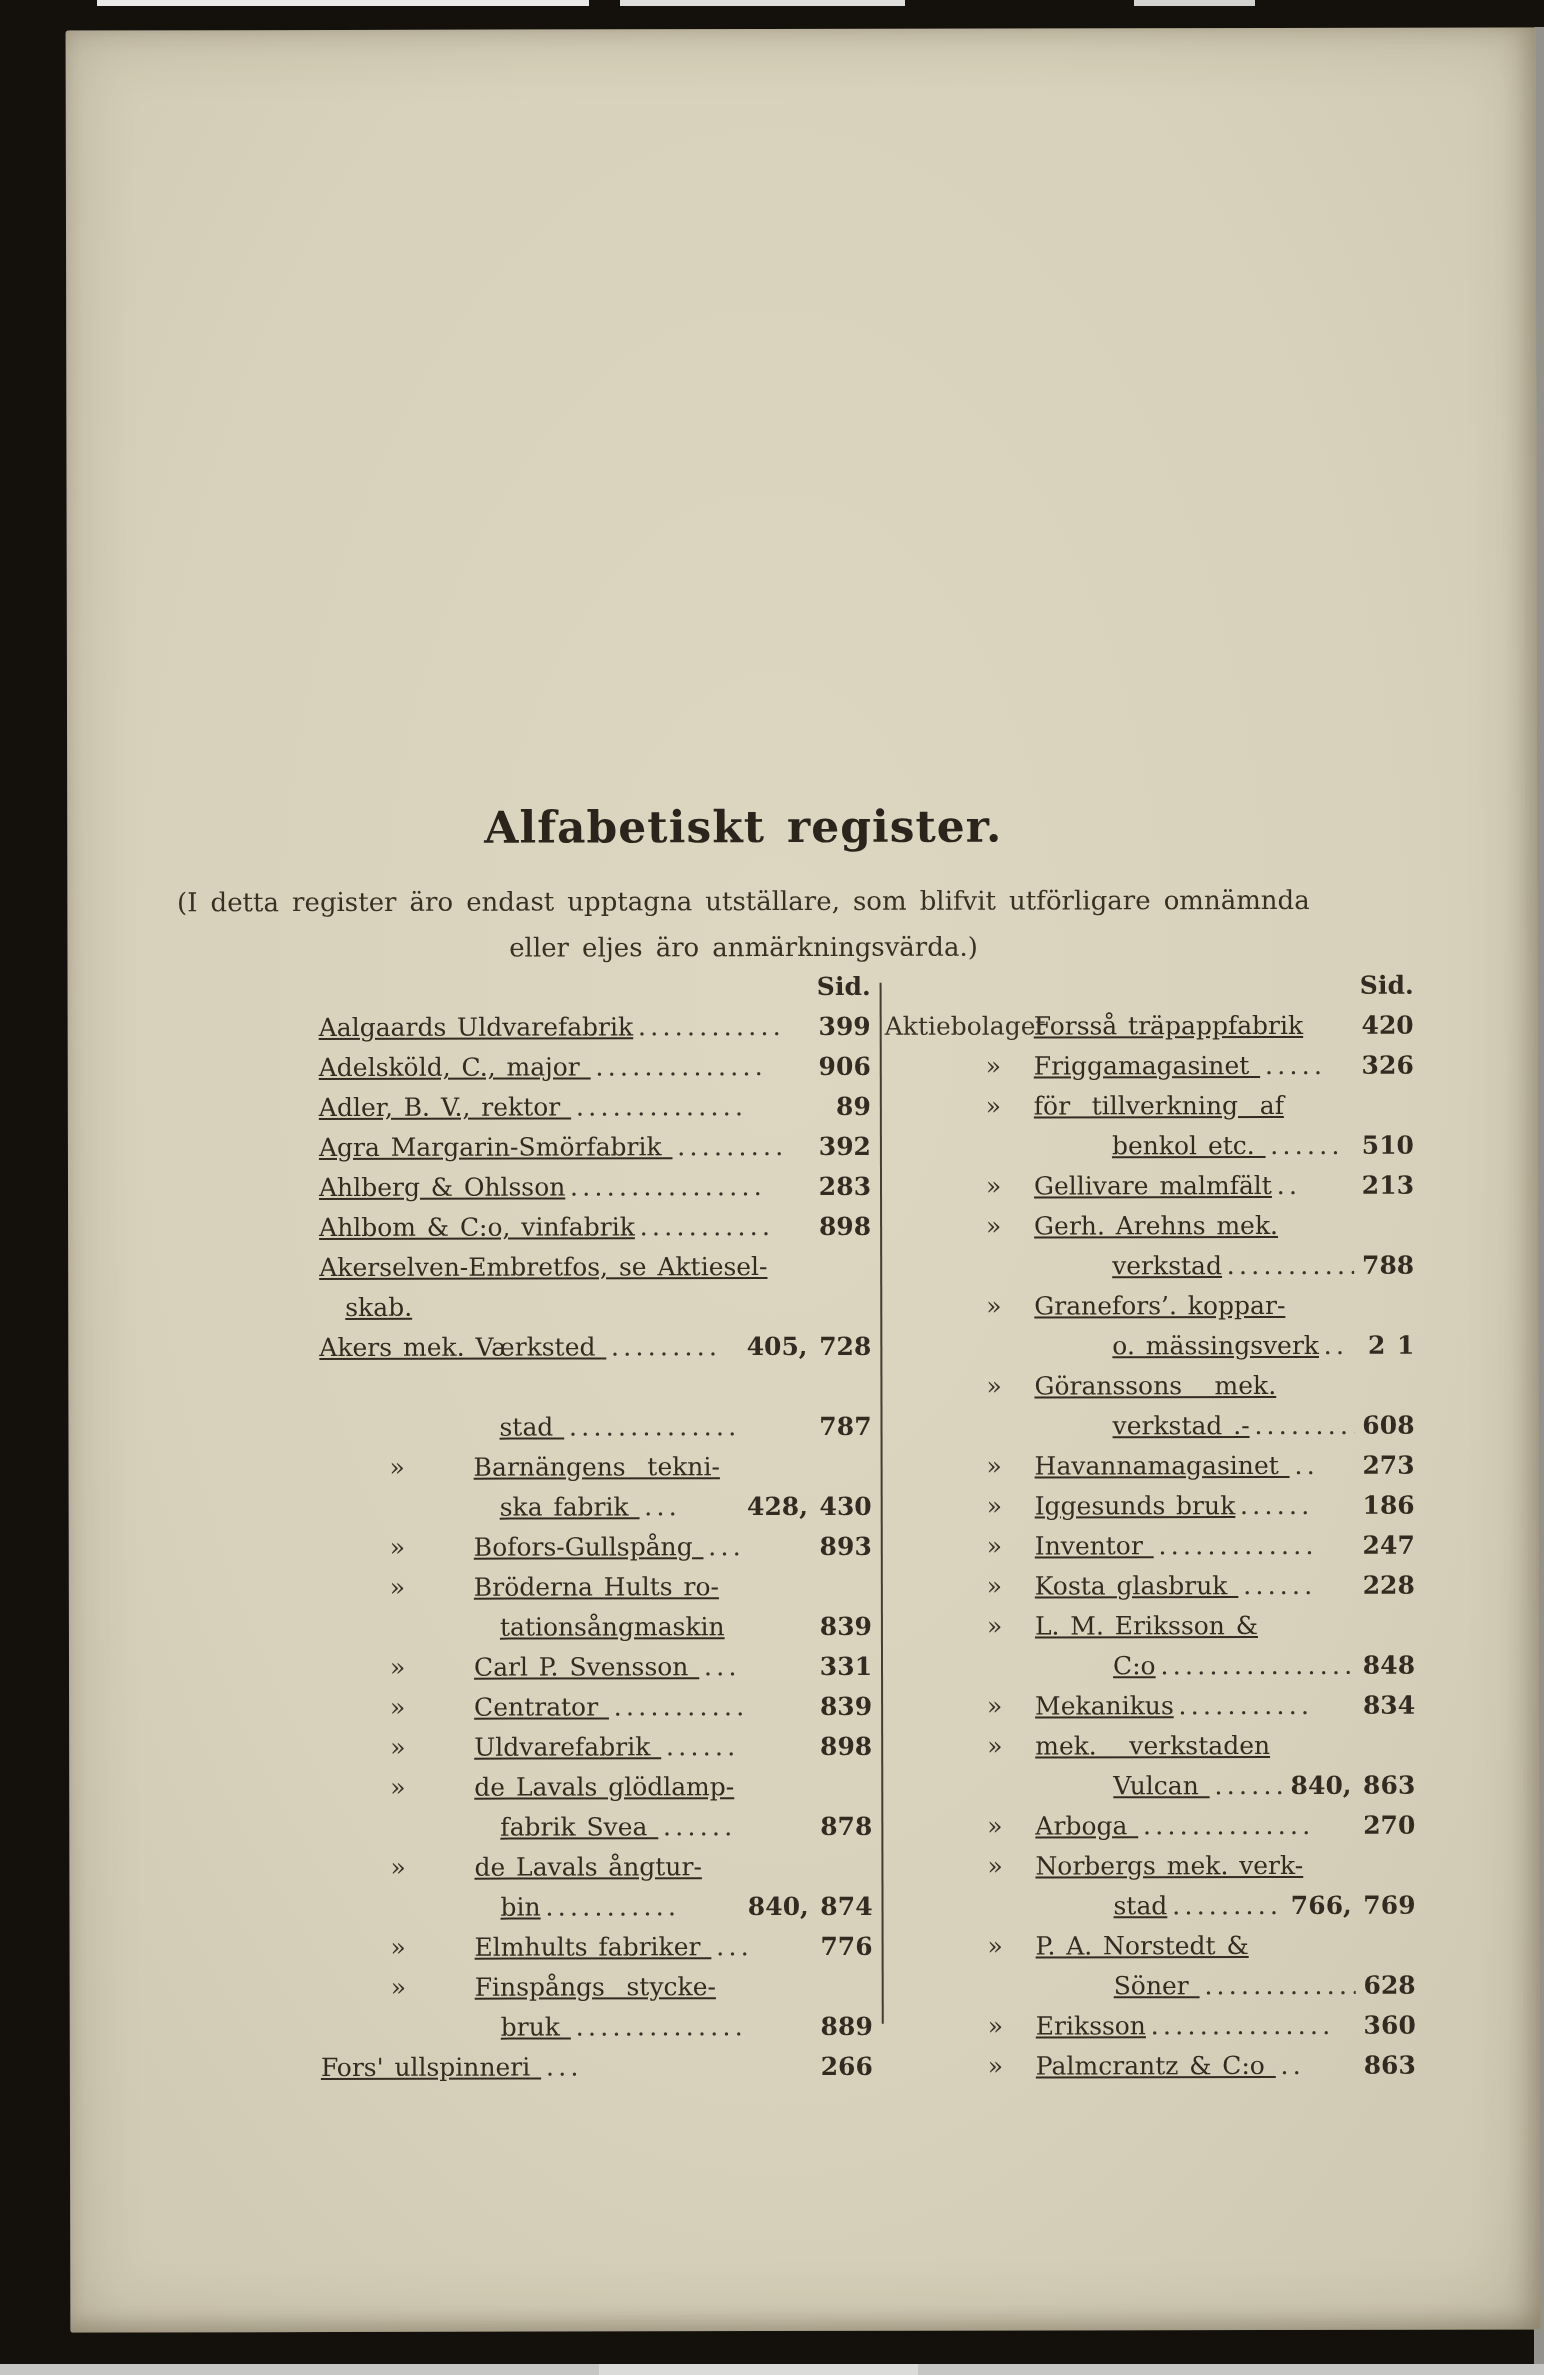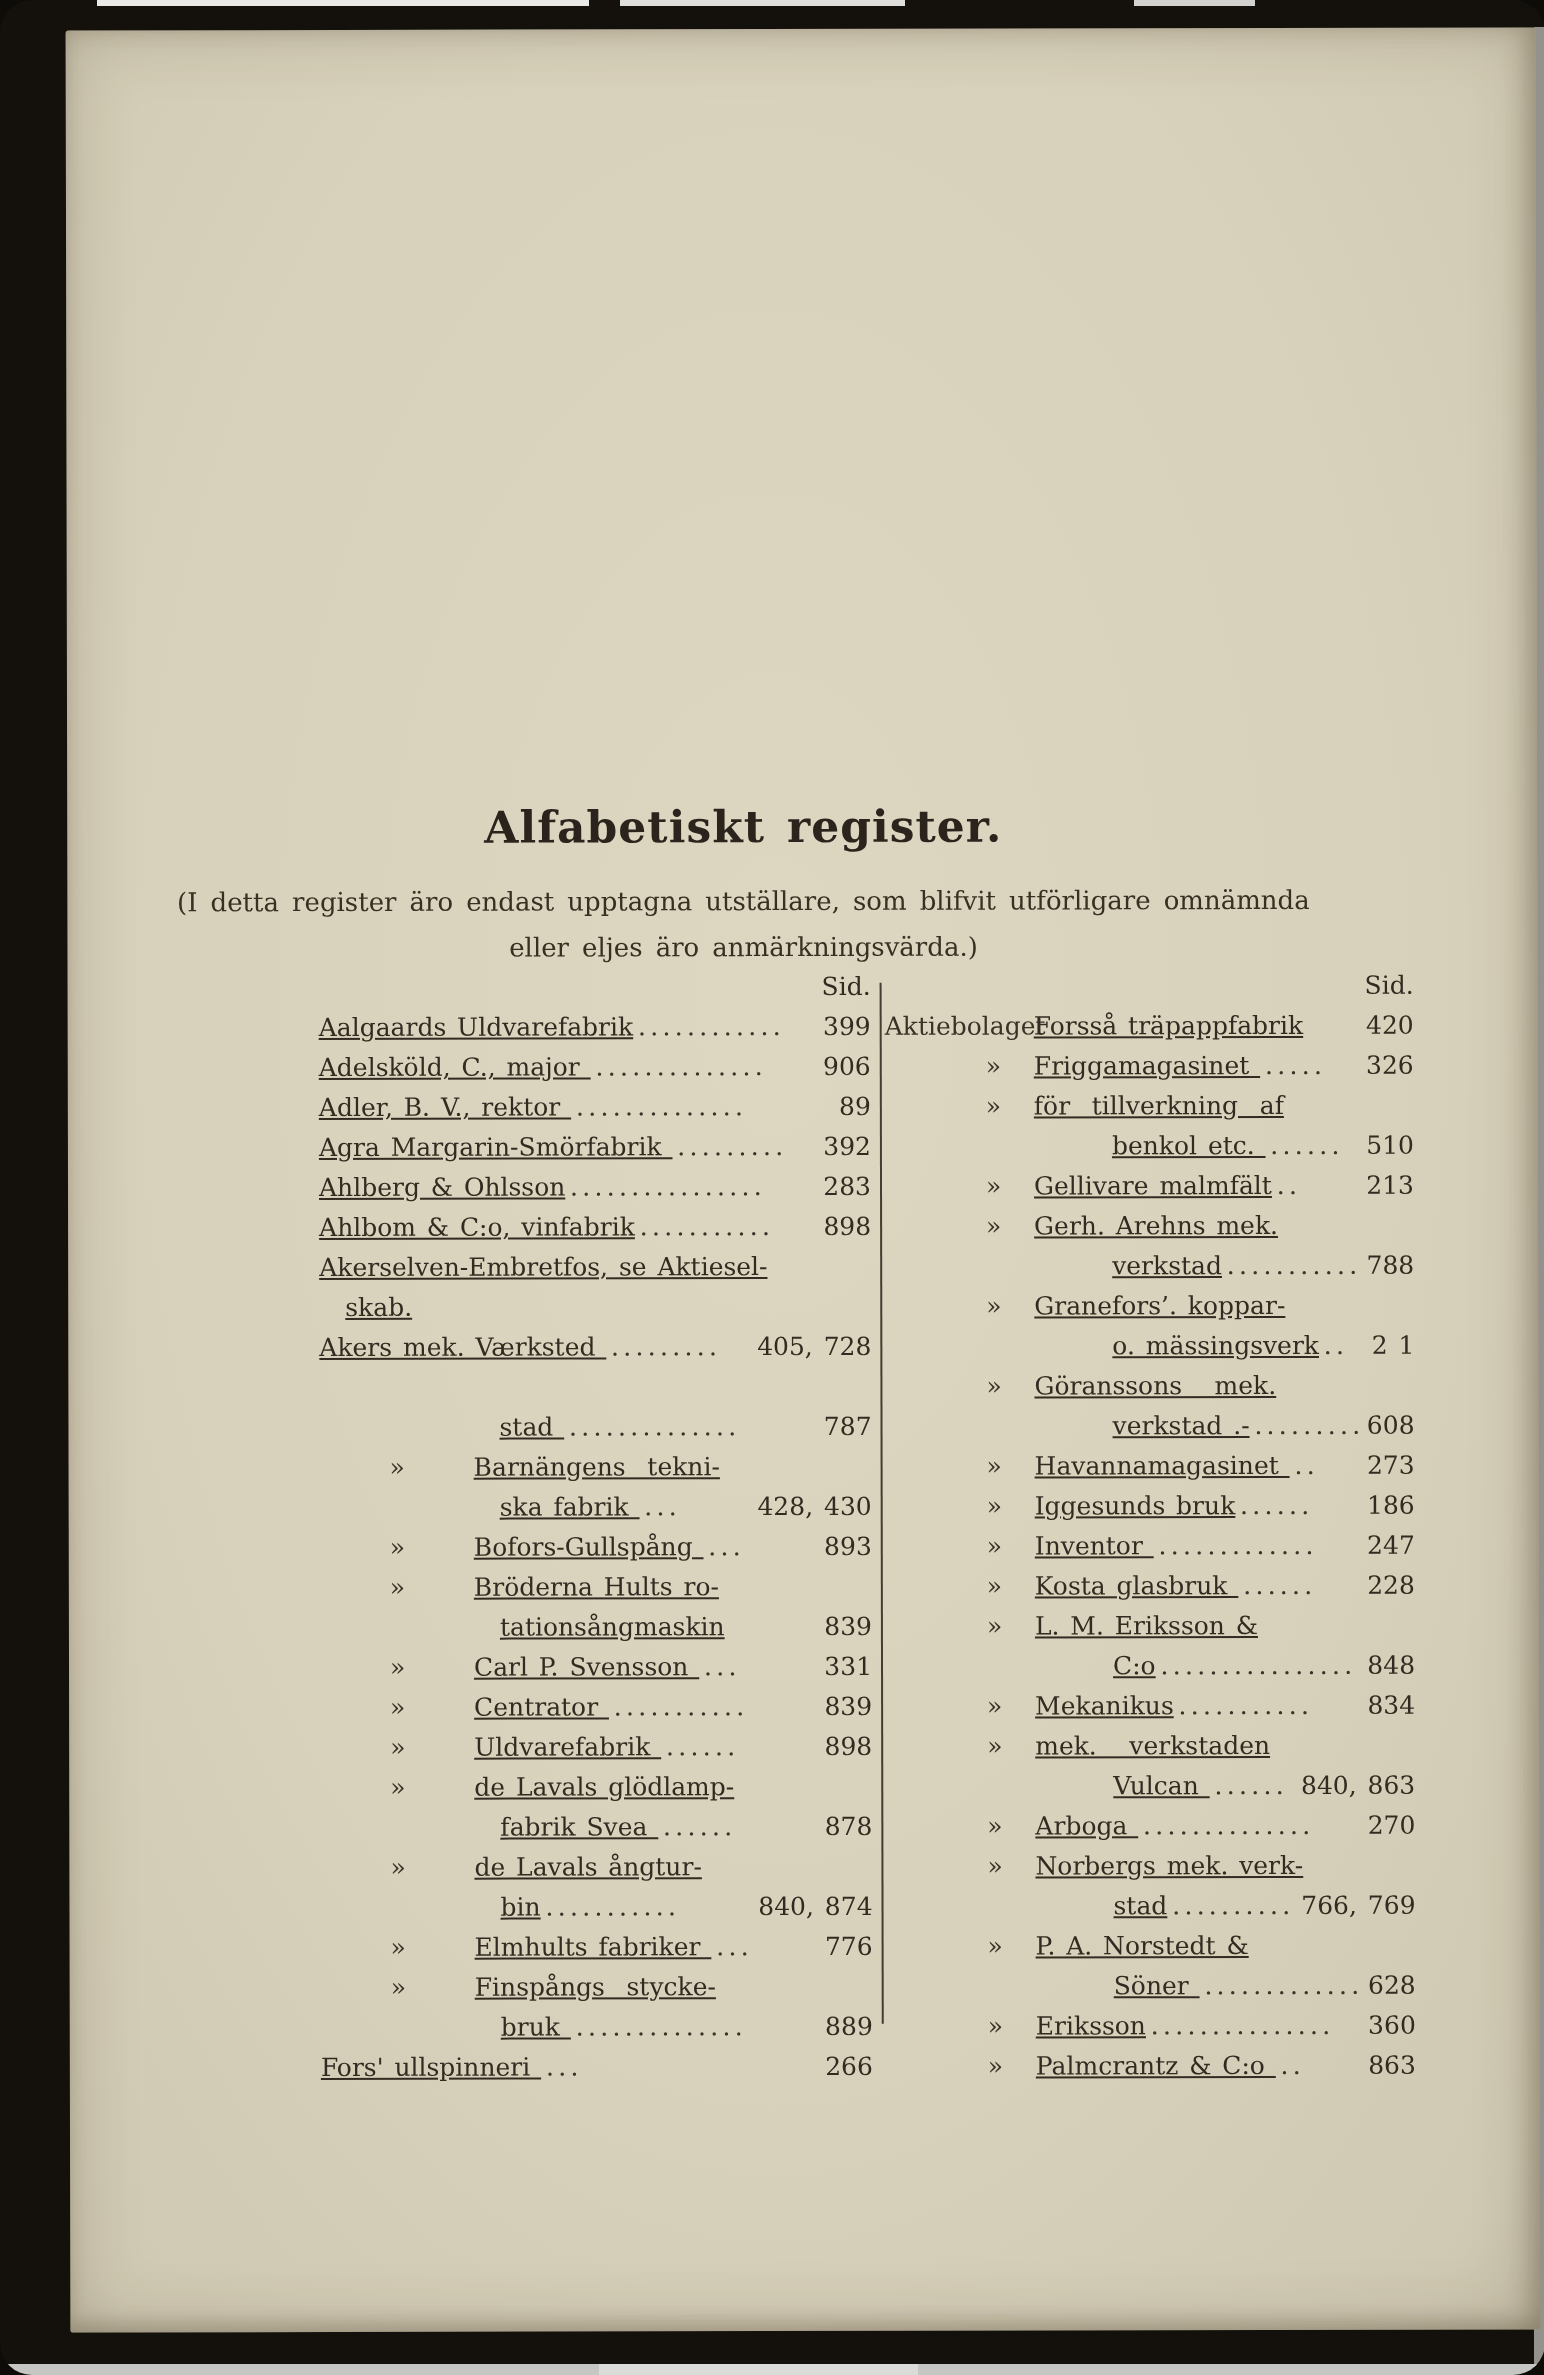--- a/index.html
+++ b/index.html
@@ -1,17 +1,17 @@
 <!DOCTYPE html>
 <html><head>
 <meta charset="utf-8">
 <style>
   html,body{margin:0;padding:0;background:#0e0c09;}
   .screen{position:relative;width:1545px;height:2375px;overflow:hidden;
-          background:#14110c;font-family:"DejaVu Serif","Liberation Serif",serif;border-radius:32px;}
+          background:#14110c;font-family:"DejaVu Serif","Liberation Serif",serif;}
 
   
   .top-sliver{position:absolute;top:0;height:5.8px;background:#e9e9e7;}
   .ts-a{left:97px;width:492px;}
   .ts-b{left:620px;width:285px;background:#dededc;}
   .ts-c{left:1134px;width:121px;background:#d2d2d0;}
   .bottom-strip{position:absolute;left:0;bottom:0;width:1545px;height:10.6px;background:#c6c6c4;}
   .bottom-strip-light{position:absolute;left:599px;bottom:0;width:319px;height:10.6px;background:#dbdbd9;}
   .right-strip{position:absolute;right:0;top:27px;width:10.6px;height:2341px;background:#94928d;}
 
@@ -33,21 +33,21 @@
   .col{position:absolute;top:938px;font-size:25px;word-spacing:2.9px;color:#332b21;}
   .col-left{left:251px;width:552px;}
   .col-right{left:817px;width:529px;}
   .divider{position:absolute;left:812px;top:954px;width:1.9px;height:1041px;
            background:rgba(42,34,24,0.85);}
 
   .row{display:flex;height:40px;line-height:40px;white-space:pre;align-items:baseline;}
   .slot{flex:0 0 auto;width:0;overflow:visible;box-sizing:border-box;color:#3a3227;}
   .txt{flex:0 0 auto;text-decoration:underline;}
   .dots{flex:0 1 auto;min-width:0;overflow:hidden;letter-spacing:4.3px;padding-left:4.8px;color:#3a3227;}
-  .pg{flex:0 0 auto;margin-left:auto;padding-left:7.7px;text-align:right;}
+  .pg{flex:0 0 auto;margin-left:auto;padding-left:7.7px;text-align:right;font-weight:bold;}
 
   .side-L .k-s .slot{width:154px;padding-left:70px;}
   .side-L .k-c .slot{width:180px;}
   .side-L .k-i .slot{width:26px;}
   .side-R .k-s .slot{width:149px;padding-left:101px;}
   .side-R .k-c .slot{width:227px;}
   .side-R .k-l .slot{width:149px;white-space:pre;}
 
   .sid-row .pg{padding-left:0;}
 </style>

